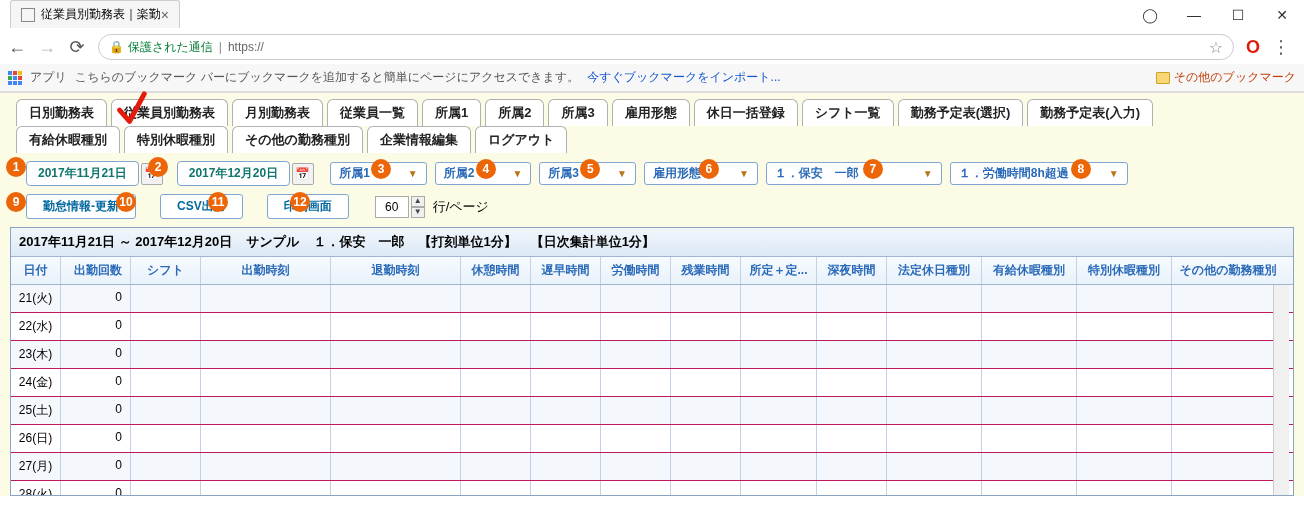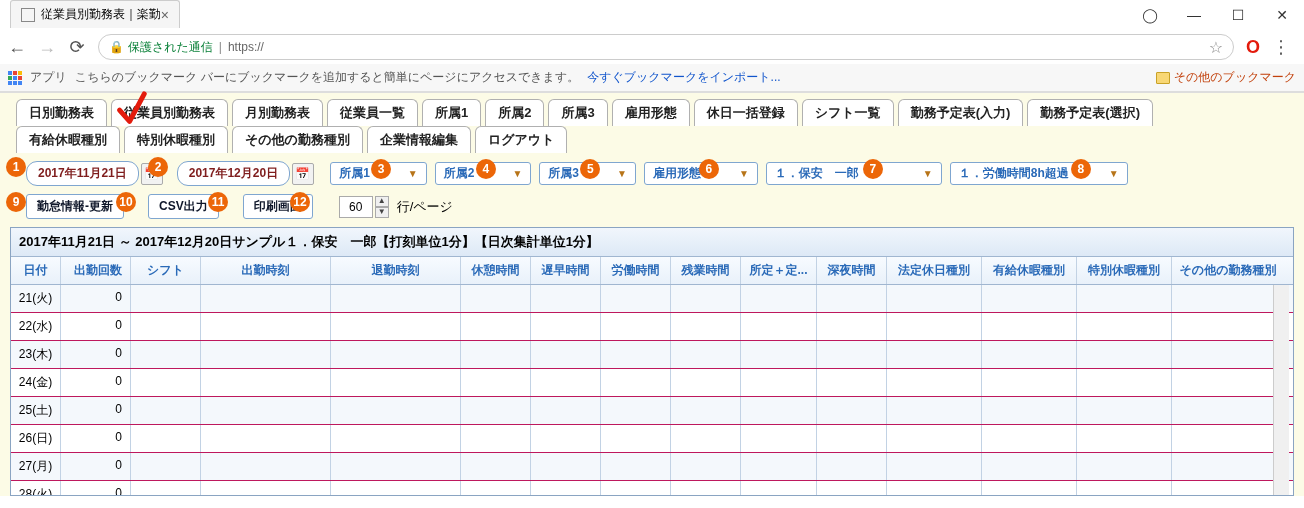--- a/index.html
+++ b/index.html
@@ -39,41 +39,41 @@
 .tab-row { display: flex; align-items: center; gap: 4px; padding-left: 10px; }
 .app-tab { background: #fff; border: 1px solid #b0b0b0; border-bottom: none; border-radius: 6px 6px 0 0; padding: 4px 12px; font-size: 13px; font-weight: bold; color: #222; position: relative; }
 .app-tab.active { z-index: 2; }
 
 
 .checkmark { position: absolute; left: 116px; top: -2px; font-size: 36px; color: #e31b0c; font-weight: bold; z-index: 5; transform: rotate(-5deg); }
 
 
 .filter-row { display: flex; align-items: center; gap: 8px; padding: 8px 10px 6px 6px; position: relative; }
 .filter-group { display: flex; align-items: center; gap: 2px; }
-.date-box { border: 1px solid #7fa6d0; background: #fff; border-radius: 11px; padding: 3px 11px; color: #7f1d1d; font-size: 12px; font-weight: bold; min-width: 94px; text-align: center; }
+.date-box { border: 1px solid #7fa6d0; background: #fff; border-radius: 4px; padding: 3px 11px; color: #0f766e; font-size: 12px; font-weight: bold; min-width: 94px; text-align: center; }
 .cal-btn { border: 1px solid #aaa; background: #f2f2f2; border-radius: 2px; width: 22px; height: 22px; display: flex; align-items: center; justify-content: center; font-size: 12px; color: #555; }
 .select-box { display: flex; align-items: center; border: 1px solid #7fa6d0; background: #fff; border-radius: 3px; padding: 2px 4px 2px 8px; color: #2a6ab8; font-weight: bold; font-size: 12px; }
 .select-box .sel-label { margin-right: 34px; }
 .select-box .sel-label.wide { margin-right: 60px; }
 .caret-btn { color: #b77418; font-size: 10px; padding: 0 4px; }
 
 .action-row { display: flex; align-items: center; gap: 8px; padding: 2px 10px 8px 6px; }
-.act-btn { border: 1px solid #7fa6d0; background: #fff; border-radius: 3px; padding: 3px 10px; color: #0f172a; font-size: 12px; font-weight: bold; }
+.act-btn { border: 1px solid #7fa6d0; background: #fff; border-radius: 3px; padding: 3px 16px; color: #0369a1; font-size: 12px; font-weight: bold; }
 .spinner { display: flex; align-items: center; gap: 2px; }
 .spin-input { width: 34px; height: 22px; border: 1px solid #aaa; text-align: center; font-size: 12px; }
 .spin-btns { display: flex; flex-direction: column; }
 .spin-btns button { width: 14px; height: 11px; font-size: 8px; line-height: 8px; border: 1px solid #aaa; background: #f0f0f0; color:#444; }
 .rows-label { font-size: 13px; }
 
 
 .nbadge { position: absolute; width: 20px; height: 20px; background: #ec6608; border-radius: 50%; color: #fff; font-size: 12px; font-weight: bold; display: flex; align-items: center; justify-content: center; z-index: 10; }
 
 
 .grid-wrap { border: 1px solid #8aa4c2; margin: 0 4px; background:#fff; }
-.grid-title { background: linear-gradient(#f1f6fc,#dde9f6); border-bottom: 1px solid #a0b6d0; padding: 5px 8px; font-weight: bold; font-size: 13px; display:flex; }
+.grid-title { background: linear-gradient(#f1f6fc,#dde9f6); border-bottom: 1px solid #a0b6d0; padding: 5px 8px; font-weight: bold; font-size: 13px; display:flex; gap:14px; }
 .grid-head { display: flex; background: linear-gradient(#f7fbff,#e9f1fa); border-bottom: 1px solid #a0b6d0; }
 .gh, .gc { border-right: 1px solid #c2d2e4; padding: 5px 4px; font-size: 12px; text-align: center; }
 .gh { color: #2a6ab8; font-weight: bold; }
 .gh:last-child, .gc:last-child { border-right: none; }
 .grid-body .grow { display:flex; border-bottom:1px solid #be185d; }
 .grid-body .grow:nth-child(odd){ background:#f4f8fc; }
 .grid-body .grow:nth-child(even){ background:#fff; }
 
 
 .c0{width:50px;} .c1{width:70px;text-align:right;padding-right:8px;} .c2{width:70px;}
@@ -156,22 +156,22 @@
         <div class="app-tab">日別勤務表</div>
         <div class="app-tab active">従業員別勤務表</div>
         <div class="app-tab">月別勤務表</div>
         <div class="app-tab">従業員一覧</div>
         <div class="app-tab">所属1</div>
         <div class="app-tab">所属2</div>
         <div class="app-tab">所属3</div>
         <div class="app-tab">雇用形態</div>
         <div class="app-tab">休日一括登録</div>
         <div class="app-tab">シフト一覧</div>
+        <div class="app-tab">勤務予定表(選択)</div>
         <div class="app-tab">勤務予定表(入力)</div>
-        <div class="app-tab">勤務予定表(選択)</div>
       </div>
     <div class="tab-row" id="tabs-row2">
         <div class="app-tab">有給休暇種別</div>
         <div class="app-tab">特別休暇種別</div>
         <div class="app-tab">その他の勤務種別</div>
         <div class="app-tab">企業情報編集</div>
         <div class="app-tab">ログアウト</div>
       </div>
   </div>
 

